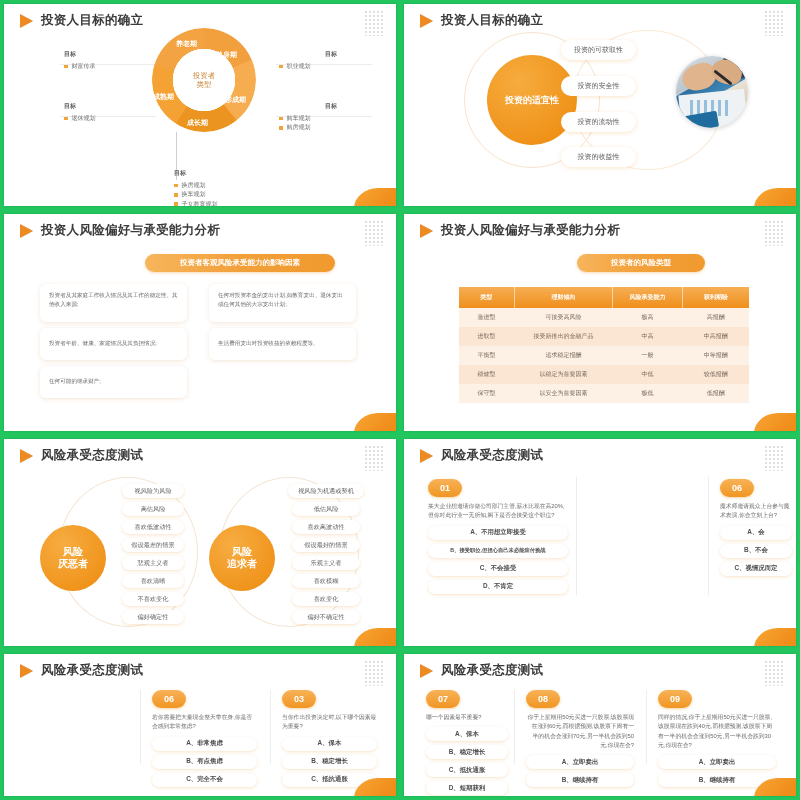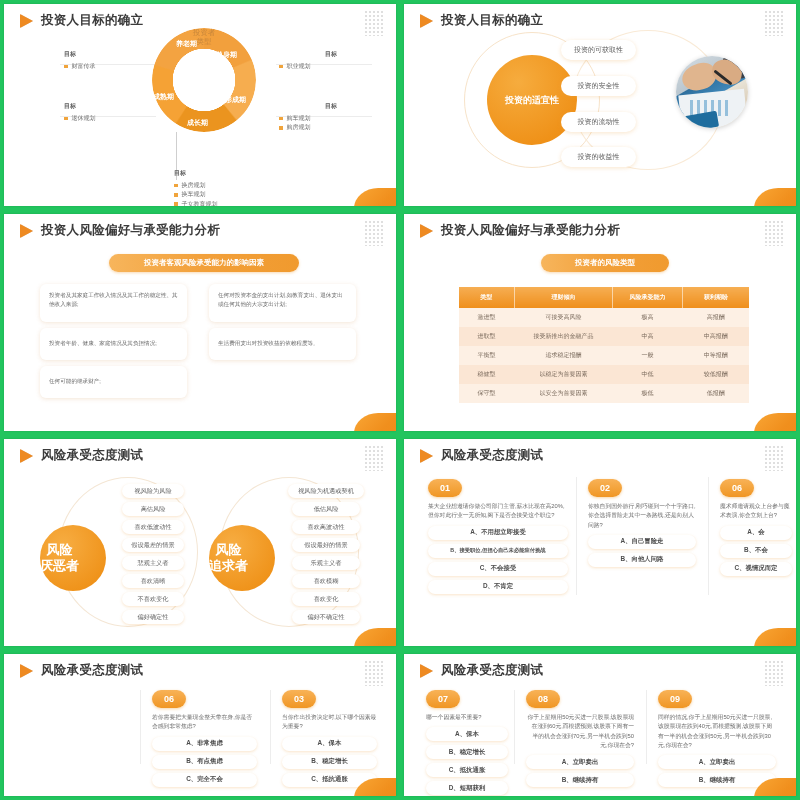--- a/index.html
+++ b/index.html
@@ -61,21 +61,21 @@
   .donut { position: absolute; left: 148px; top: 6px; width: 104px; height: 104px; border-radius: 50%;
            background: conic-gradient(
              #f2a03d 0deg 66deg,
              #f6ad4f 68deg 140deg,
              #eb941f 142deg 212deg,
              #f5a235 214deg 286deg,
              #f3a341 288deg 358deg);
            -webkit-mask: radial-gradient(circle, transparent 31px, #000 31.5px);
            mask: radial-gradient(circle, transparent 31px, #000 31.5px); }
   .donut-hole { position: absolute; left: 148px; top: 6px; width: 104px; height: 104px;
-                display: flex; align-items: flex-start; justify-content: center; }
+                display: flex; align-items: center; justify-content: center; }
   .donut-hole span { font-size: 7.5px; color: #c9873a; line-height: 1.25; text-align: center; }
   .seg-lbl { position: absolute; font-size: 7px; font-weight: bold; color: #fff; white-space: nowrap; }
   .seg-0 { left: 172px; top: 17px; }   
   .seg-1 { left: 212px; top: 28px; }   
   .seg-2 { left: 221px; top: 73px; }   
   .seg-3 { left: 183px; top: 96px; }   
   .seg-4 { left: 149px; top: 70px; }   
 
   .goalbox { position: absolute; font-size: 6px; color: #6c6c6c; }
   .goalbox .gt { font-weight: bold; color: #5d5d5d; font-size: 6px; margin-bottom: 3px; }
@@ -125,43 +125,43 @@
   .s2-photo .chart { position: absolute; left: 14px; top: 44px; width: 40px; height: 16px;
                      background: repeating-linear-gradient(90deg,#7fb3d5 0 3px,transparent 3px 7px); opacity:.8; }
   .s2-photo .tablet { position: absolute; left: 2px; top: 58px; width: 40px; height: 16px;
                       background: #1f6d9e; transform: rotate(-10deg); border-radius: 2px; }
 
   
   .pilltitle { position: absolute; height: 18px; border-radius: 9px;
                background: linear-gradient(90deg,#f7b55c 0%,#f2a03a 50%,#f09a2e 100%);
                color: #fff; font-size: 7.5px; font-weight: bold;
                display: flex; align-items: center; justify-content: center;
-               box-shadow: 0 1px 3px rgba(236,150,40,.35); }
+               box-shadow: 0 1px 3px rgba(236,150,40,.35); margin-left: 36px; }
 
   
   .fcard { position: absolute; background: #fff; border-radius: 6px;
            box-shadow: 0 1px 4px rgba(220,170,120,.30);
            font-size: 5.6px; color: #6a6a6a; line-height: 1.65; padding: 7px 9px; }
 
   
   .rtable { position: absolute; left: 55px; top: 73px; width: 290px;
             border-collapse: collapse; font-size: 6px; }
   .rtable th { background: linear-gradient(180deg,#f6ae53 0%,#ef8f1c 100%);
                color: #fff; font-weight: bold; padding: 6px 2px; text-align: center;
                border-right: 1px solid rgba(255,255,255,.55); }
   .rtable th:last-child { border-right: none; }
   .rtable td { color: #7a6a5c; padding: 5px 2px; text-align: center; background: #fdf0e4; }
   .rtable tr:nth-child(even) td { background: #fbe6d4; }
 
   
   .rp-outer { position: absolute; border-radius: 50%; border: 1px solid #f4e6d4; }
   .rp-orb { position: absolute; width: 66px; height: 66px; border-radius: 50%;
             background: radial-gradient(circle at 35% 30%, #f7ad42 0%, #ef9219 78%);
-            display: flex; align-items: center; justify-content: flex-start;
-            color: #fff; font-size: 13px; font-weight: bold; text-align: center; line-height: 1.25; }
+            display: flex; align-items: center; justify-content: center;
+            color: #fff; font-size: 10px; font-weight: bold; text-align: center; line-height: 1.25; }
   .rp-item { position: absolute; height: 14px; border-radius: 7px; background: #fff;
              box-shadow: 0 1px 3px rgba(235,165,80,.30);
              display: flex; align-items: center; justify-content: center;
              font-size: 6.2px; color: #5f5f5f; white-space: nowrap; }
 
   
   .qcol { position: absolute; top: 40px; width: 120px; }
   .qbadge { width: 34px; height: 18px; border-radius: 9px;
             background: linear-gradient(180deg,#f8b257 0%,#f09623 100%);
             color: #fff; font-size: 9px; font-weight: bold;
@@ -411,26 +411,20 @@
 
       <div class="qcol" style="left:24px;width:140px;">
         <div class="qbadge">01</div>
         <div class="qtext">某大企业想邀请你做公司部门主管,薪水比现在高20%,但你对此行业一无所知,阁下是否会接受这个职位?</div>
         <div class="qopt">A、不用想立即接受</div>
         <div class="qopt" style="font-size:5.3px">B、接受职位,但担心自己未必能应付挑战</div>
         <div class="qopt">C、不会接受</div>
         <div class="qopt">D、不肯定</div>
       </div>
 
-      <div class="qcol" style="left:184px;width:108px;">
-        <div class="qbadge">02</div>
-        <div class="qtext">你独自到国外旅行,刚巧碰到一个十字路口,你会选择冒险走其中一条路线,还是向别人问路?</div>
-        <div class="qopt">A、自己冒险走</div>
-        <div class="qopt">B、向他人问路</div>
-      </div>
 
       <div class="qcol" style="left:316px;width:72px;">
         <div class="qbadge">06</div>
         <div class="qtext">魔术师邀请观众上台参与魔术表演,你会立刻上台?</div>
         <div class="qopt">A、会</div>
         <div class="qopt">B、不会</div>
         <div class="qopt">C、视情况而定</div>
       </div>
 
       <div class="corner"></div>

